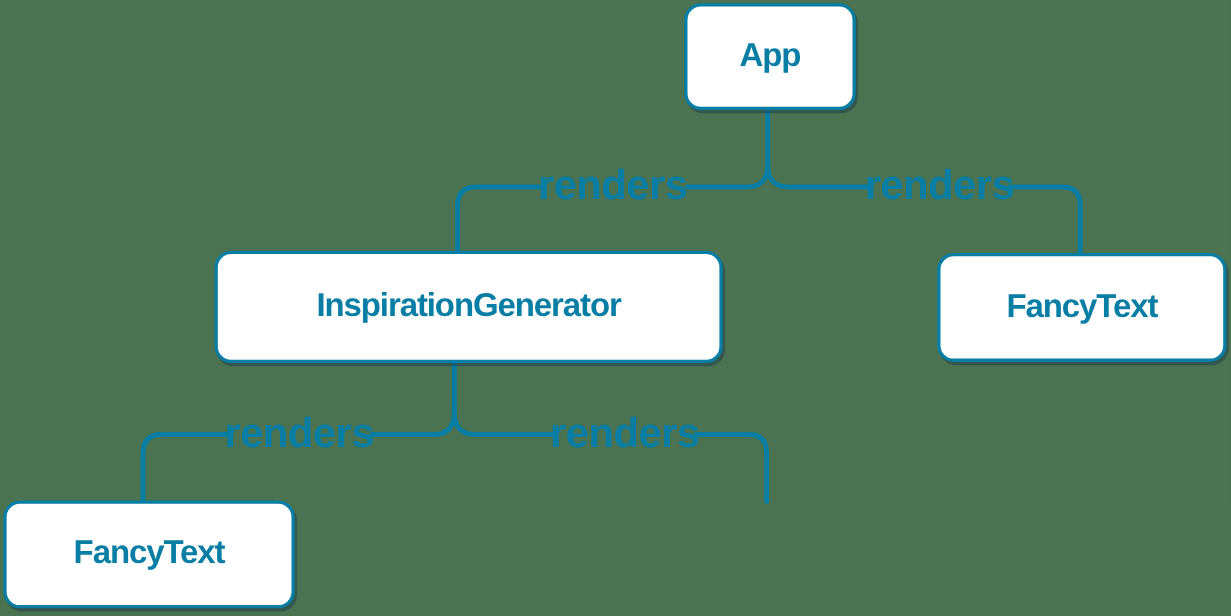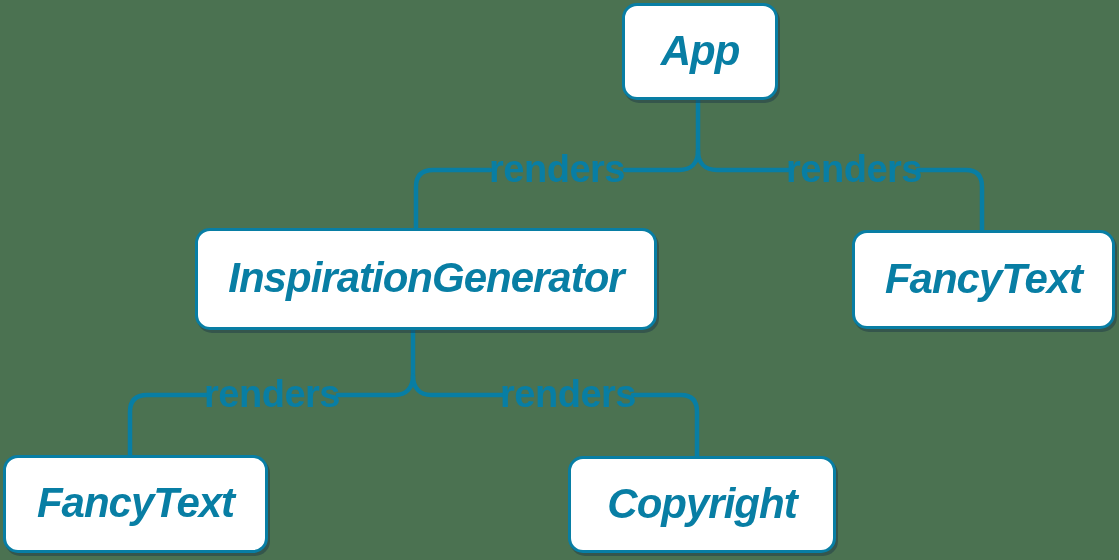--- a/index.html
+++ b/index.html
@@ -23,27 +23,26 @@
     background: #ffffff;
     border: 3px solid #087ea4;
     border-radius: 15px;
     box-shadow: 2px 3px 0 rgba(26, 53, 71, 0.45);
     display: flex;
     align-items: center;
     justify-content: center;
   }
   .node-label {
     color: #087ea4;
-    font-size: 42px;
+    font-size: 30px;
     font-weight: 600;
     letter-spacing: -1px;
     white-space: nowrap;
     line-height: 1;
     padding-bottom: 2px;
-    font-style: italic;
   }
   .edge-label {
     position: absolute;
     transform: translate(-50%, -50%);
     color: #087ea4;
     font-size: 38px;
     font-weight: 600;
     letter-spacing: -0.5px;
     white-space: nowrap;
     line-height: 1;
@@ -81,17 +80,14 @@
   </div>
 
   <div class="node" style="left:852px; top:230px; width:263px; height:99px;">
     <span class="node-label">FancyText</span>
   </div>
 
   <div class="node" style="left:3px; top:455px; width:265px; height:98px;">
     <span class="node-label">FancyText</span>
   </div>
 
-  <div class="node" style="left:568px; top:456px; width:268px; height:97px;">
-    <span class="node-label">Copyright</span>
-  </div>
 
 </div>
 
 </body></html>

